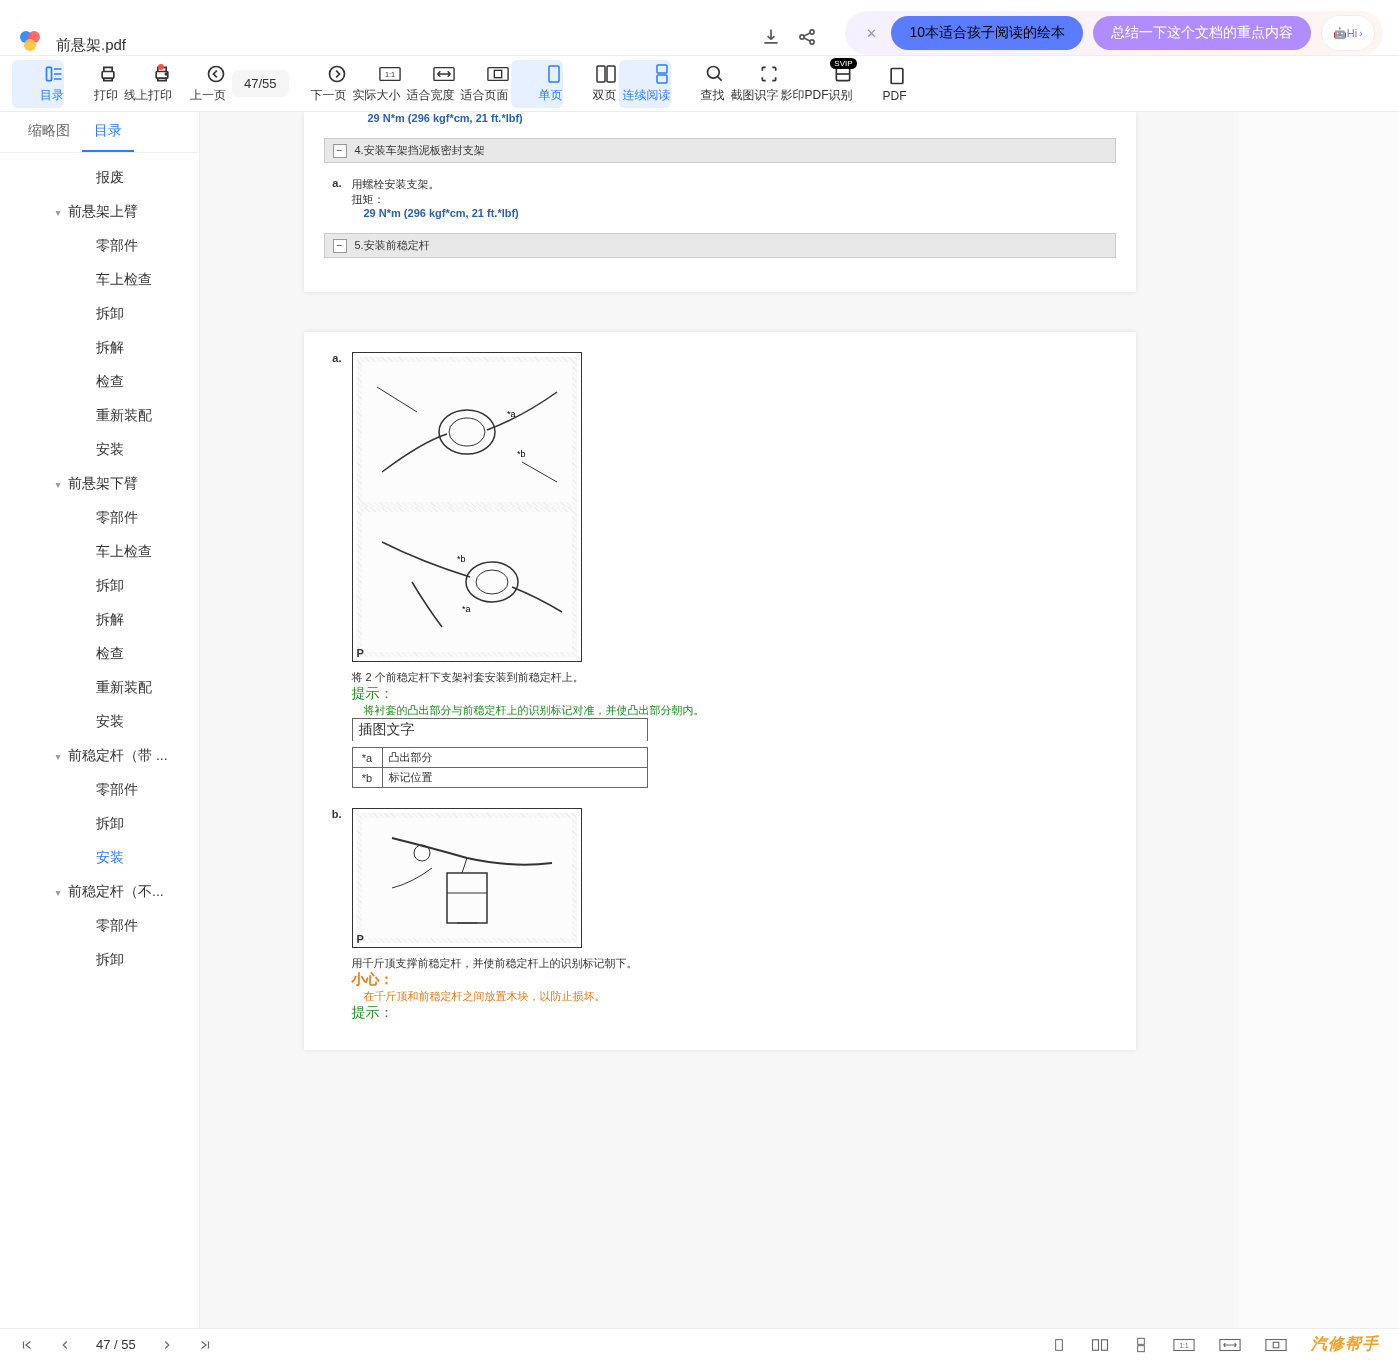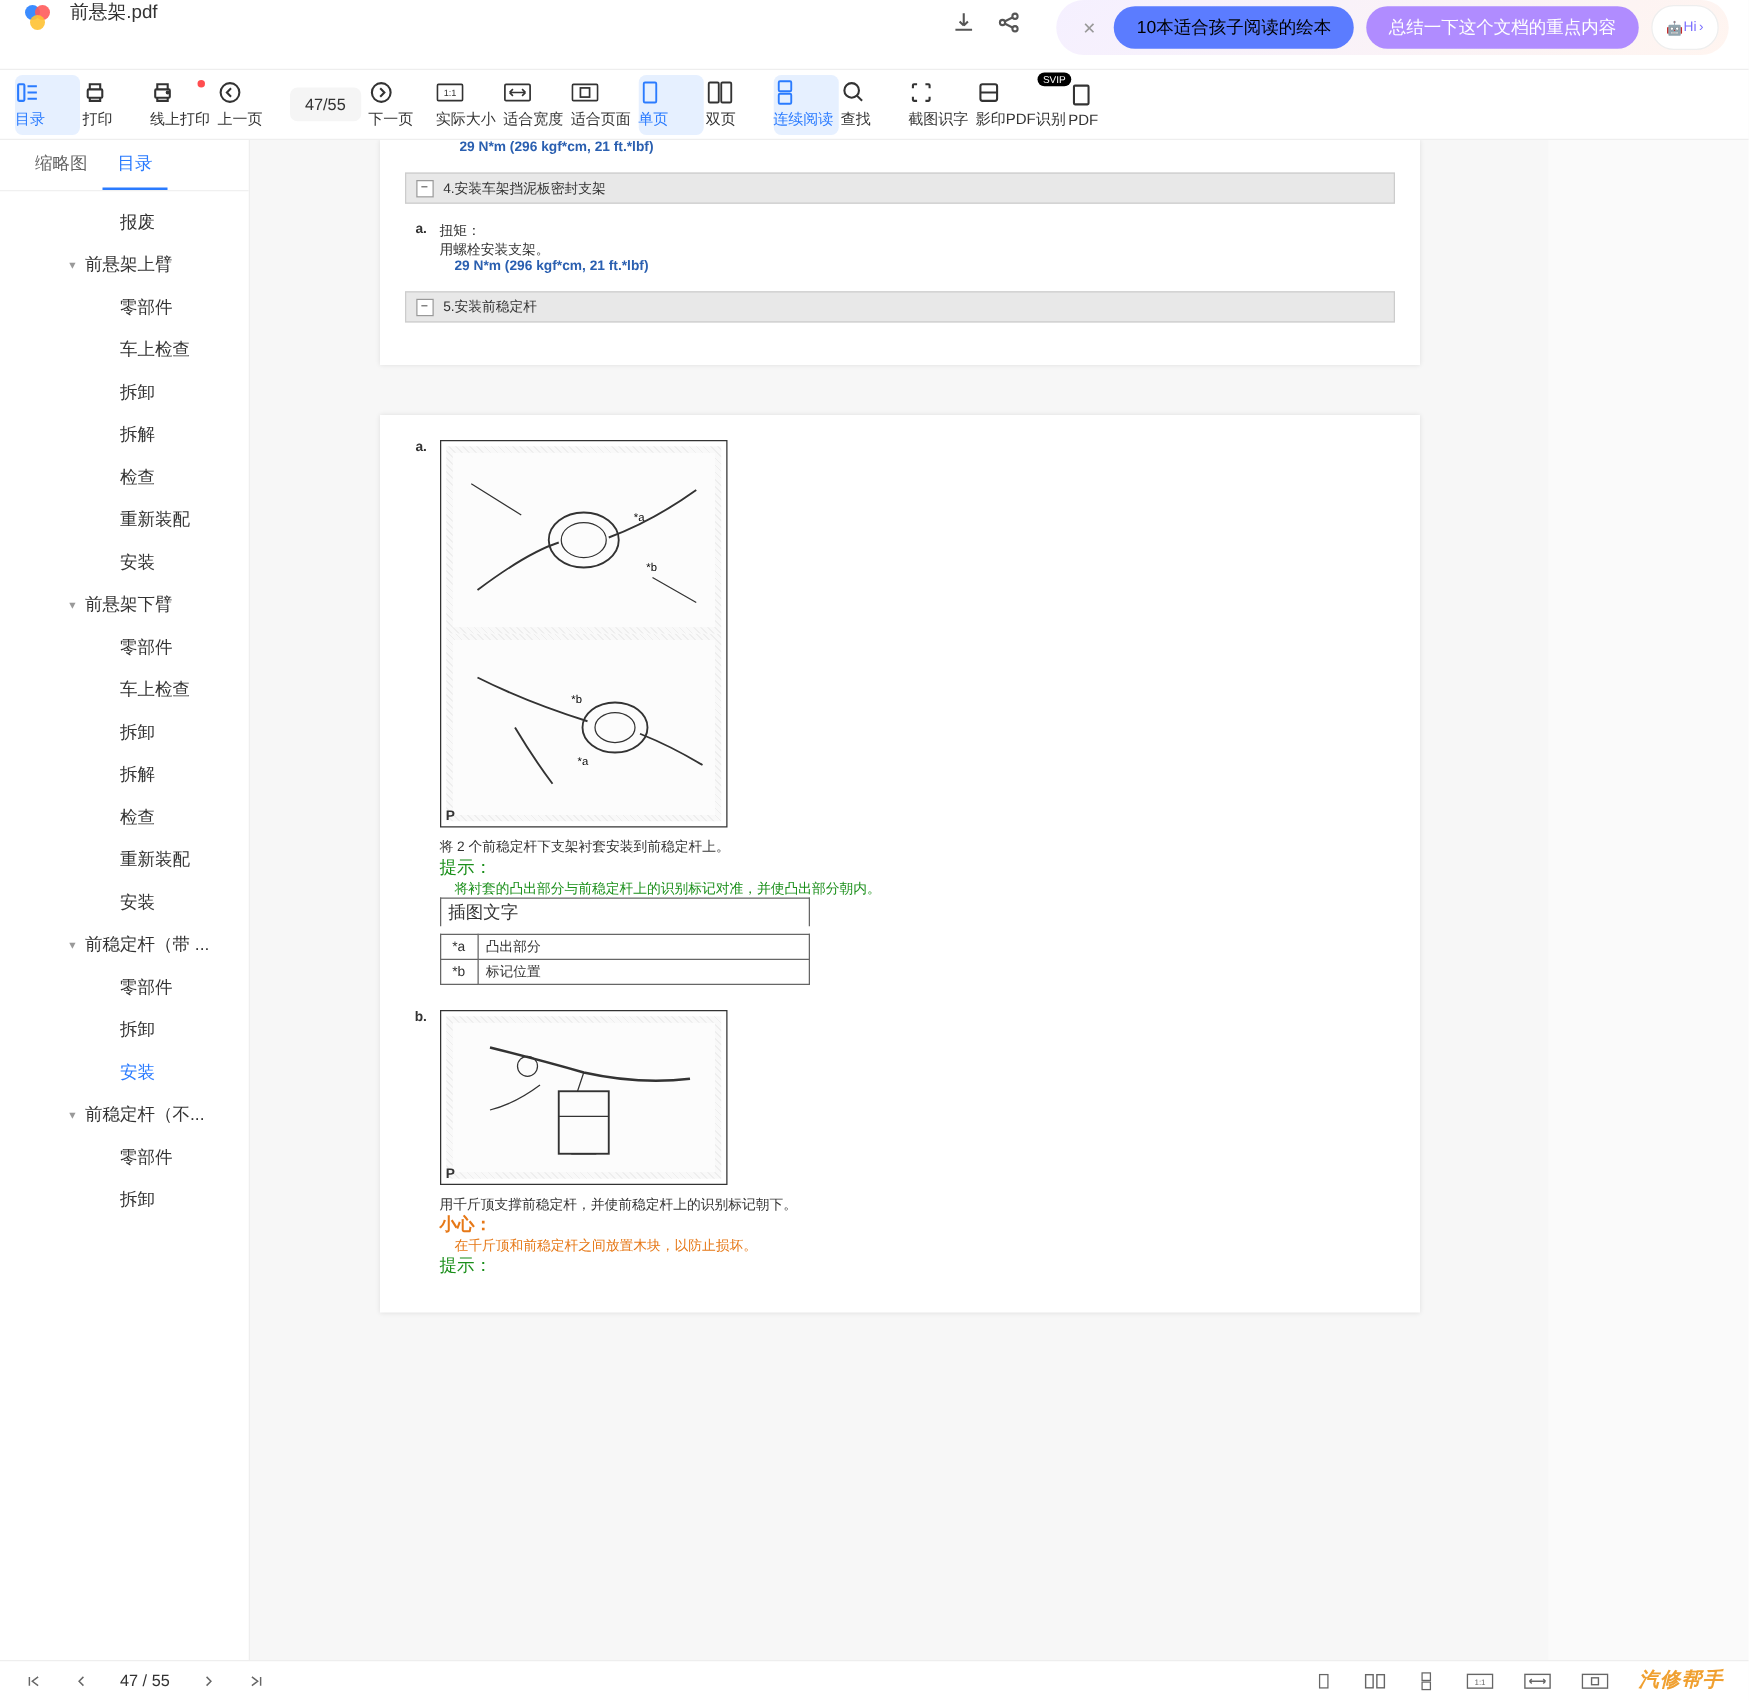--- a/index.html
+++ b/index.html
@@ -1,35 +1,35 @@
 <!DOCTYPE html>
 <html><head>
   <meta charset="utf-8">
   <style>
     * { margin: 0; padding: 0; box-sizing: border-box; }
     body { font-family: -apple-system, "Microsoft YaHei", sans-serif; font-size: 13px; color: #333; background: #fff; overflow: hidden; }
     
-    .header { display: flex; align-items: flex-start; height: 56px; padding: 0 16px; border-bottom: 1px solid #eee; }
+    .header { display: flex; align-items: flex-end; height: 56px; padding: 0 16px; border-bottom: 1px solid #eee; }
     .logo { width: 28px; height: 28px; margin-right: 12px; display: flex; align-items: center; justify-content: center; }
     .logo svg { width: 28px; height: 28px; }
     .filename { font-size: 15px; font-weight: 500; }
     .header-spacer { flex: 1; }
     .header-icon { width: 36px; height: 36px; display: flex; align-items: center; justify-content: center; cursor: pointer; color: #555; }
     
     .ai-section { display: flex; align-items: center; gap: 10px; margin-left: 20px; background: linear-gradient(135deg, #f5f0ff, #fff5f0); border-radius: 28px; padding: 4px 8px 4px 16px; }
     .close-ai { width: 20px; height: 20px; display: flex; align-items: center; justify-content: center; color: #999; cursor: pointer; }
     .ai-chip { padding: 8px 18px; border-radius: 18px; font-size: 14px; cursor: pointer; }
     .ai-chip.blue { background: #5b7cff; color: #000000; }
     .ai-chip.purple { background: #b08cff; color: #fff; }
     .ai-avatar { width: 54px; height: 36px; border-radius: 18px; background: #fff; display: flex; align-items: center; justify-content: center; font-size: 11px; color: #7a6fff; border: 1px solid #eee; }
     .ai-avatar span.hi { color: #7a6fff; font-weight: 500; }
     .ai-avatar .chev { margin-left: 2px; }
     
     .toolbar { display: flex; align-items: center; height: 56px; padding: 0 12px; border-bottom: 1px solid #eee; gap: 2px; }
-    .tool-btn { display: flex; flex-direction: column; align-items: flex-start; justify-content: center; min-width: 52px; height: 48px; border-radius: 6px; cursor: pointer; position: relative; }
+    .tool-btn { display: flex; flex-direction: column; align-items: flex-end; justify-content: center; min-width: 52px; height: 48px; border-radius: 6px; cursor: pointer; position: relative; }
     .tool-btn.active { background: #e6f0ff; color: #2a7bff; }
     .tool-btn.highlight { background: #e6f0ff; color: #2a7bff; }
     .tool-btn .icon { height: 22px; display: flex; align-items: center; justify-content: center; }
     .tool-btn .label { font-size: 12px; margin-top: 2px; white-space: nowrap; }
     .tool-btn .dot { position: absolute; top: 4px; right: 8px; width: 6px; height: 6px; background: #ff4d4f; border-radius: 50%; }
     .tool-btn .badge { position: absolute; top: -2px; right: -4px; background: #000; color: #fff; font-size: 8px; padding: 1px 4px; border-radius: 6px; }
     .page-input { display: flex; align-items: center; background: #f5f5f5; border-radius: 6px; padding: 6px 12px; margin: 0 4px; font-size: 13px; }
     
     .main { display: flex; height: calc(100vh - 112px - 32px); overflow: hidden; }
     
@@ -350,22 +350,22 @@
       <div class="torque-line">29 N*m (296 kgf*cm, 21 ft.*lbf)</div>
 
       <div class="section-header">
         <div class="section-toggle">−</div>
         <span>4.安装车架挡泥板密封支架</span>
       </div>
 
       <div class="step">
         <div class="step-letter">a.</div>
         <div class="step-body">
+          <div>用螺栓安装支架。</div>
           <div>扭矩：</div>
-          <div>用螺栓安装支架。</div>
           <div class="torque-line" style="margin-left:12px">29 N*m (296 kgf*cm, 21 ft.*lbf)</div>
         </div>
       </div>
 
       <div class="section-header">
         <div class="section-toggle">−</div>
         <span>5.安装前稳定杆</span>
       </div>
     </div>
 

